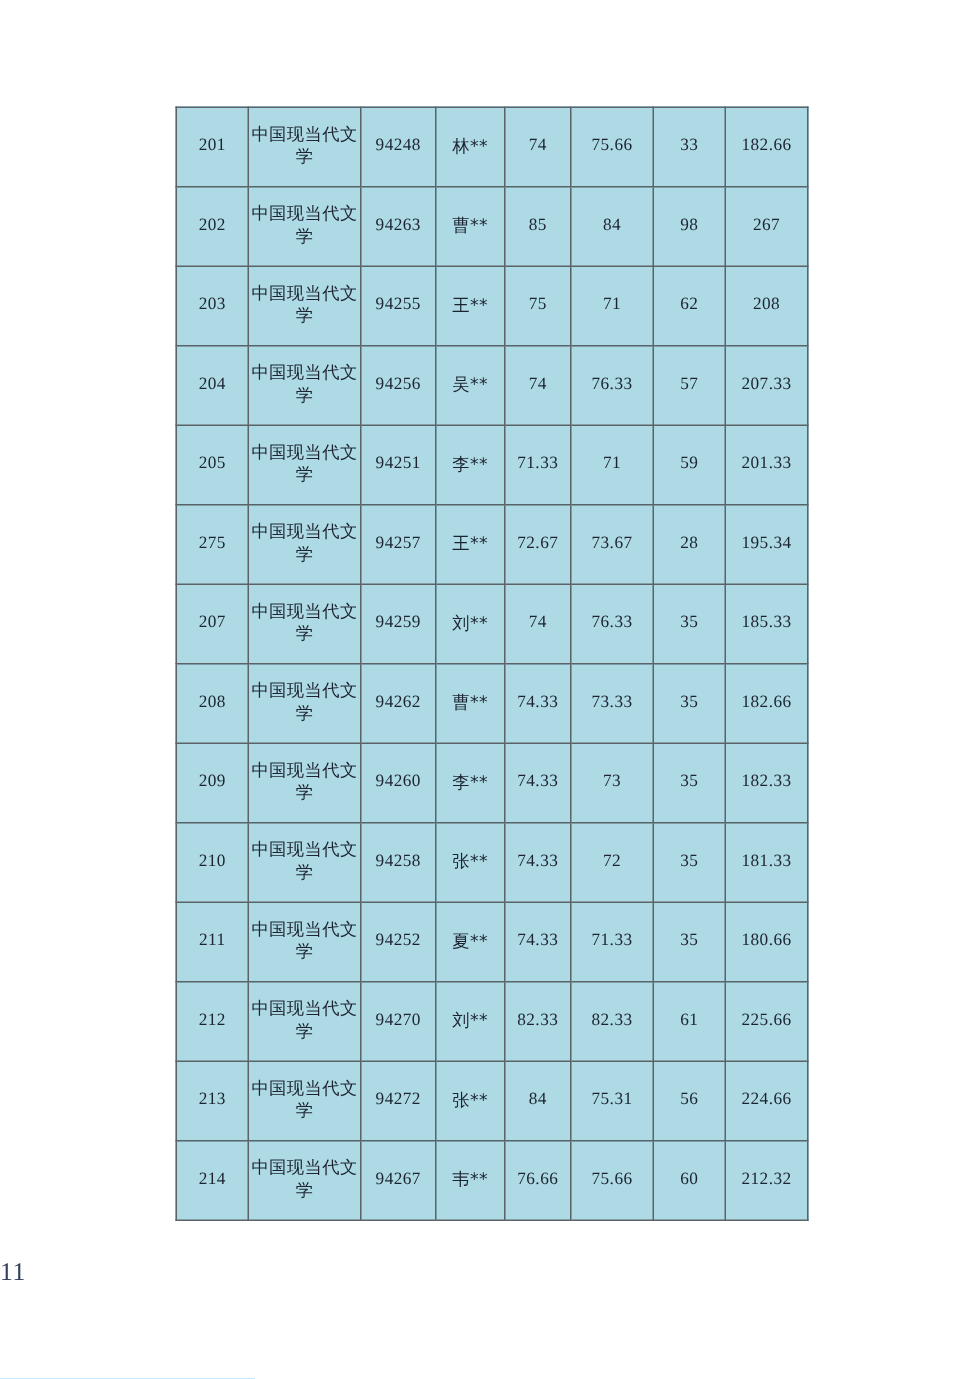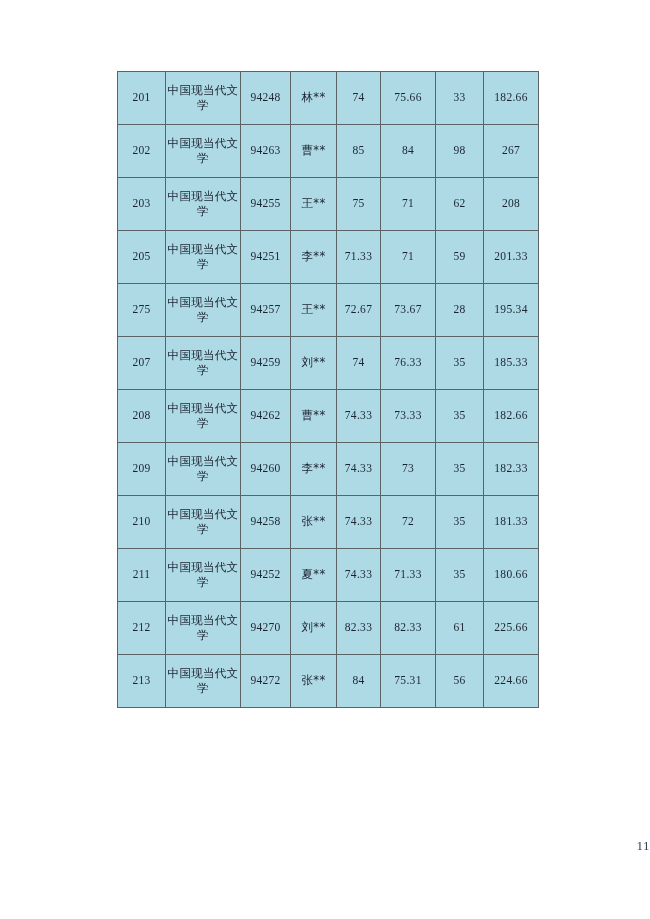--- a/index.html
+++ b/index.html
@@ -77,22 +77,22 @@
   td.cell-num {
     font-family: "Liberation Serif", "DejaVu Serif", serif;
     font-size: 12px;
   }
 
   .page-number {
     position: absolute;
     left: 0;
     right: 0;
     top: 838px;
-    text-align: right;
-    font-size: 13px;
+    text-align: left;
+    font-size: 17px;
     font-family: "Liberation Serif", "DejaVu Serif", serif;
     color: #33415c;
     letter-spacing: 0.5px;
   }
 </style>
 </head>
 <body>
 
 <div class="page">
 
@@ -133,20 +133,30 @@
             <td class="cell-num">203</td>
             <td class="cell-major">中国现当代文学</td>
             <td class="cell-num">94255</td>
             <td class="cell-name">王**</td>
             <td class="cell-num">75</td>
             <td class="cell-num">71</td>
             <td class="cell-num">62</td>
             <td class="cell-num">208</td>
           </tr>
           <tr>
+            <td class="cell-num">204</td>
+            <td class="cell-major">中国现当代文学</td>
+            <td class="cell-num">94256</td>
+            <td class="cell-name">吴**</td>
+            <td class="cell-num">74</td>
+            <td class="cell-num">76.33</td>
+            <td class="cell-num">57</td>
+            <td class="cell-num">207.33</td>
+          </tr>
+          <tr>
             <td class="cell-num">205</td>
             <td class="cell-major">中国现当代文学</td>
             <td class="cell-num">94251</td>
             <td class="cell-name">李**</td>
             <td class="cell-num">71.33</td>
             <td class="cell-num">71</td>
             <td class="cell-num">59</td>
             <td class="cell-num">201.33</td>
           </tr>
           <tr>
@@ -222,19 +232,29 @@
           <tr>
             <td class="cell-num">213</td>
             <td class="cell-major">中国现当代文学</td>
             <td class="cell-num">94272</td>
             <td class="cell-name">张**</td>
             <td class="cell-num">84</td>
             <td class="cell-num">75.31</td>
             <td class="cell-num">56</td>
             <td class="cell-num">224.66</td>
           </tr>
+          <tr>
+            <td class="cell-num">214</td>
+            <td class="cell-major">中国现当代文学</td>
+            <td class="cell-num">94267</td>
+            <td class="cell-name">韦**</td>
+            <td class="cell-num">76.66</td>
+            <td class="cell-num">75.66</td>
+            <td class="cell-num">60</td>
+            <td class="cell-num">212.32</td>
+          </tr>
         </tbody>
     </table>
   </div>
 
   <div class="page-number">11</div>
 
 </div>
 
 </body></html>

